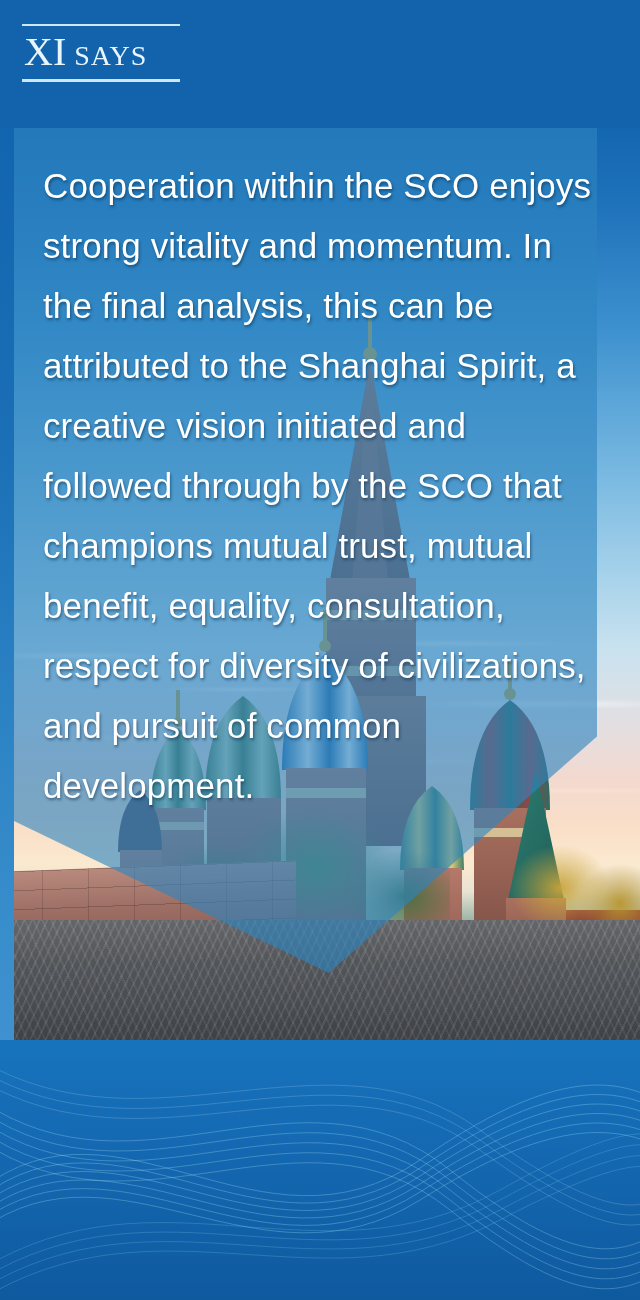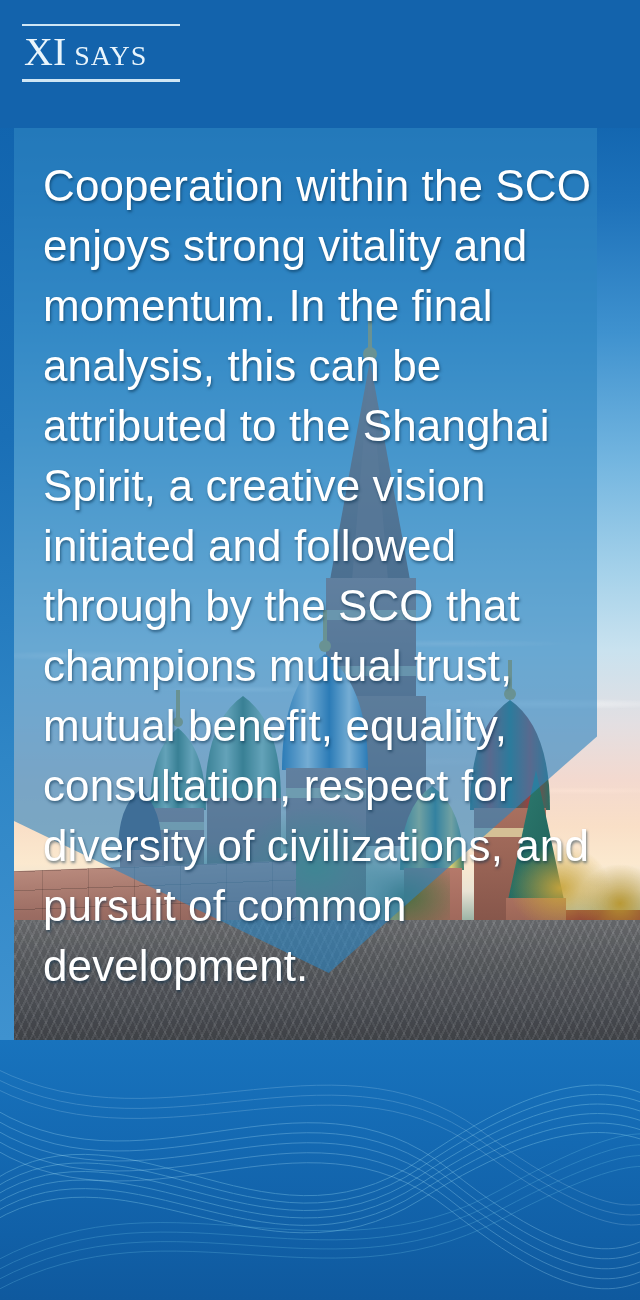--- a/index.html
+++ b/index.html
@@ -150,21 +150,21 @@
     -webkit-clip-path:polygon(0 0, 100% 0, 100% 72%, 54% 100%, 0 82%);
     clip-path:polygon(0 0, 100% 0, 100% 72%, 54% 100%, 0 82%);
     z-index:20;
   }
   .quote{
     position:absolute;
     left:43px; top:156px;
     width:550px;
     z-index:30;
     color:#ffffff;
-    font-size:44px;
+    font-size:35px;
     line-height:60px;
     letter-spacing:.1px;
     text-shadow:1px 2px 3px rgba(0,40,70,.55);
     white-space:pre-line;
   }
 
   
   .waveband{
     position:absolute;
     left:0; top:1040px;

